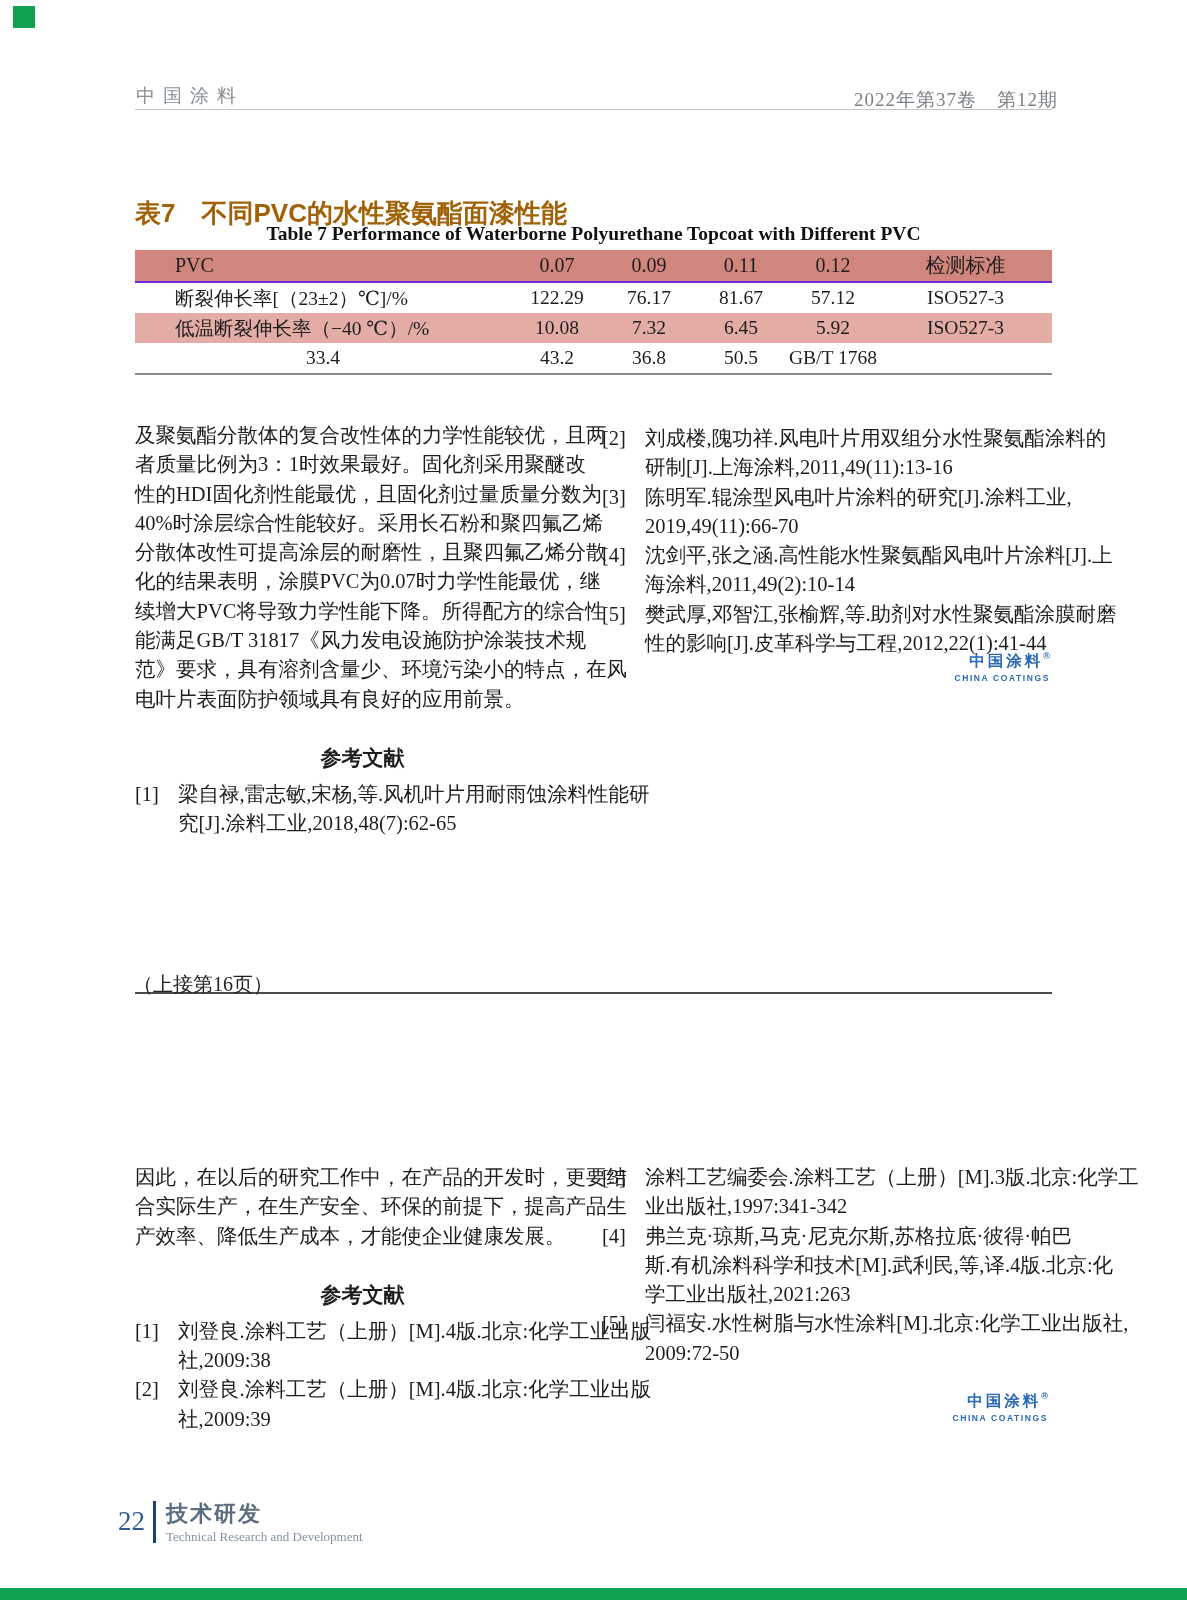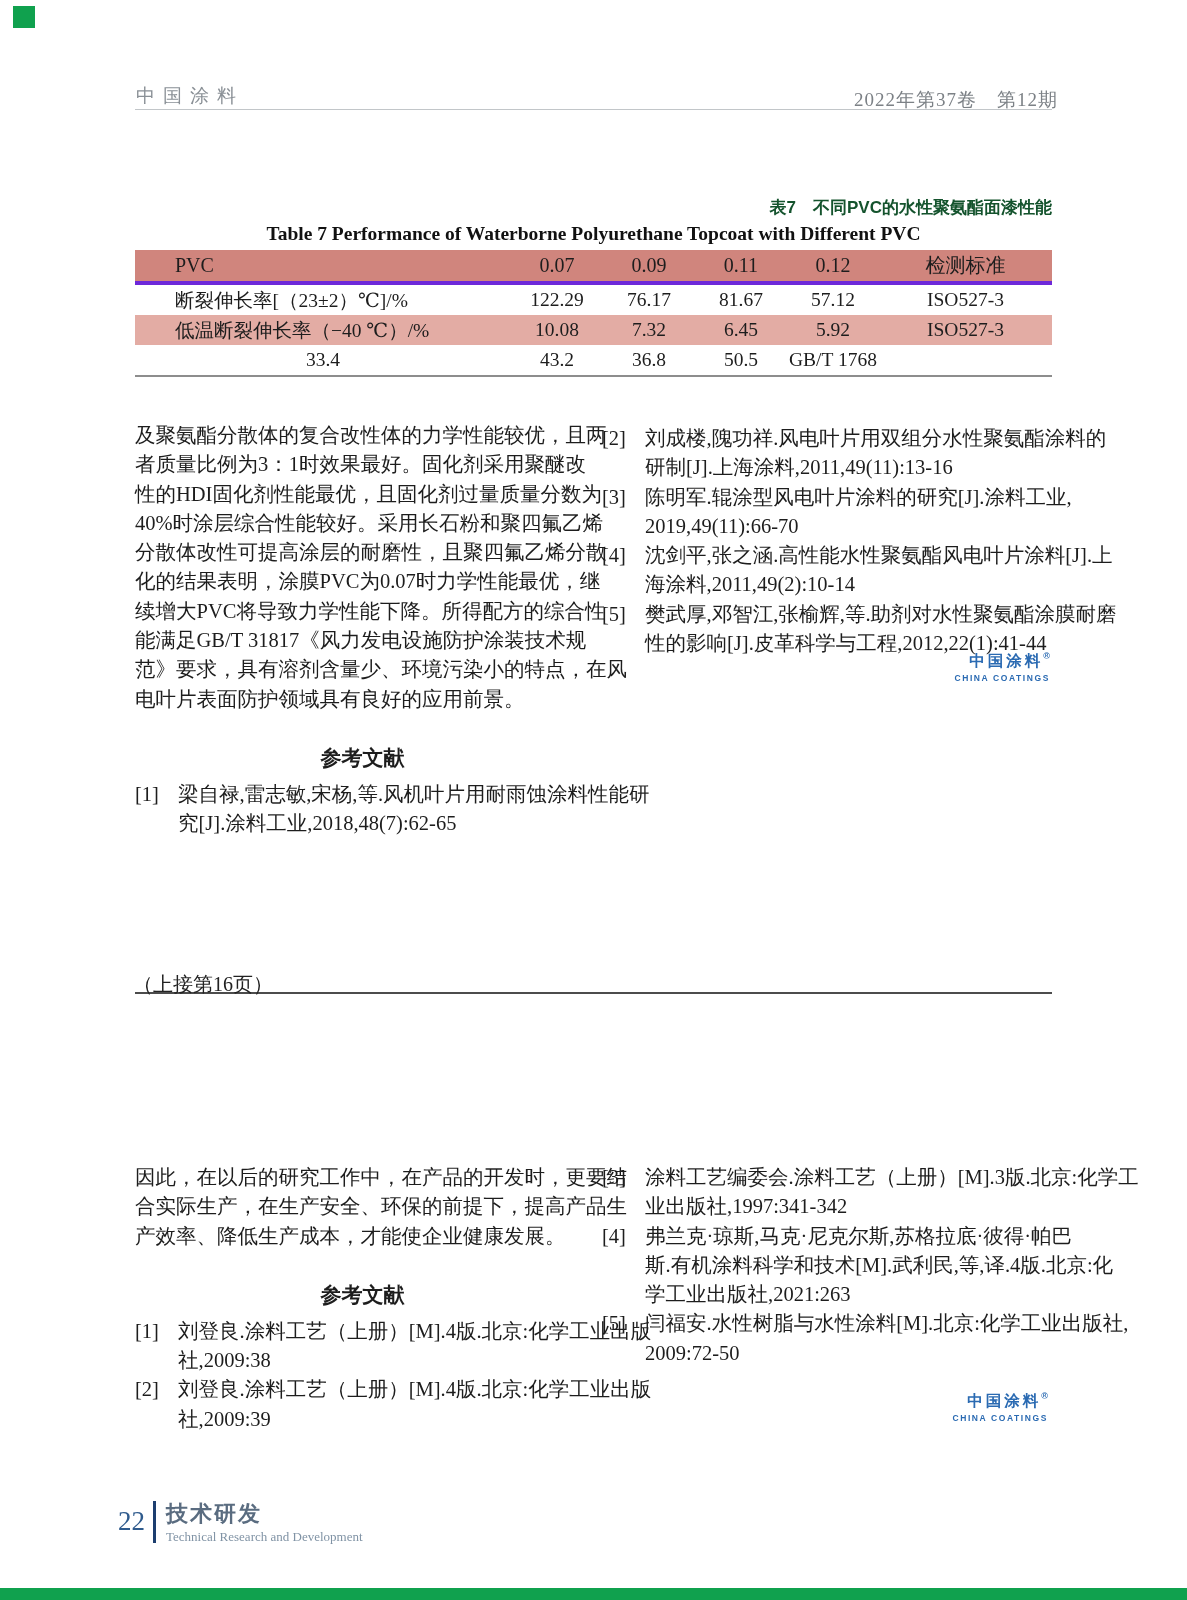--- a/index.html
+++ b/index.html
@@ -9,27 +9,27 @@
   
   .green-sq{position:absolute;left:13px;top:6px;width:22px;height:22px;background:#10a14e;}
   .green-bar{position:absolute;left:0;top:1588px;width:1187px;height:12px;background:#10a14e;}
 
   
   .hdr-journal{position:absolute;left:136px;top:83px;font-size:19px;letter-spacing:8px;color:#8a9096;}
   .hdr-issue{position:absolute;right:129px;top:87px;font-size:19px;letter-spacing:1px;color:#7c8186;}
   .hdr-rule{position:absolute;left:135px;top:109px;width:917px;height:1px;background:#c2c6c9;}
 
   
-  .tbl-title-cn{position:absolute;left:135px;top:196px;width:917px;text-align:right;
-                font-weight:bold;font-size:17px;color:#14532d;font-family:"Liberation Sans",sans-serif;}
+  .tbl-title-cn{position:absolute;left:135px;top:196px;width:917px;text-align:left;
+                font-weight:bold;font-size:26px;color:#a16207;font-family:"Liberation Sans",sans-serif;}
   .tbl-title-en{position:absolute;left:135px;top:223px;width:917px;text-align:center;
                 font-weight:bold;font-size:19.5px;color:#111;}
   .tbl{position:absolute;left:135px;top:250px;width:917px;border-bottom:2px solid #8d8d8d;}
   .t-head{display:grid;grid-template-columns:376px 92px 92px 92px 92px 1fr;height:31px;
-          align-items:center;background:#d0857d;border-bottom:4px solid #6d28d9;font-size:20px;}
+          align-items:center;background:#d0857d;border-bottom:2px solid #6d28d9;font-size:20px;}
   .t-row{display:grid;grid-template-columns:376px 92px 92px 92px 92px 1fr;height:30px;
          align-items:center;font-size:19.5px;}
   .t-body div.t-row:nth-of-type(2){background:#e3aca4;}
   .c0{padding-left:40px;white-space:nowrap;}
   .cv{text-align:center;white-space:nowrap;}
 
   
   .col{position:absolute;width:455px;}
   .col-l1{left:135px;top:421px;}
   .col-r1{left:602px;top:424px;}

